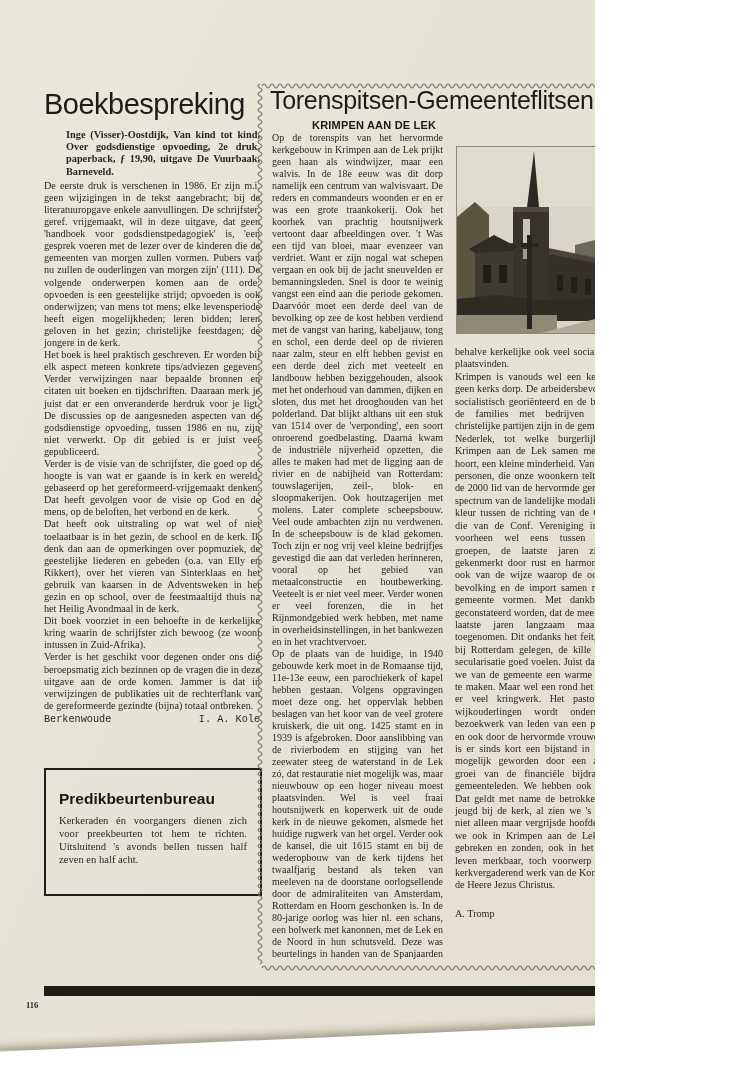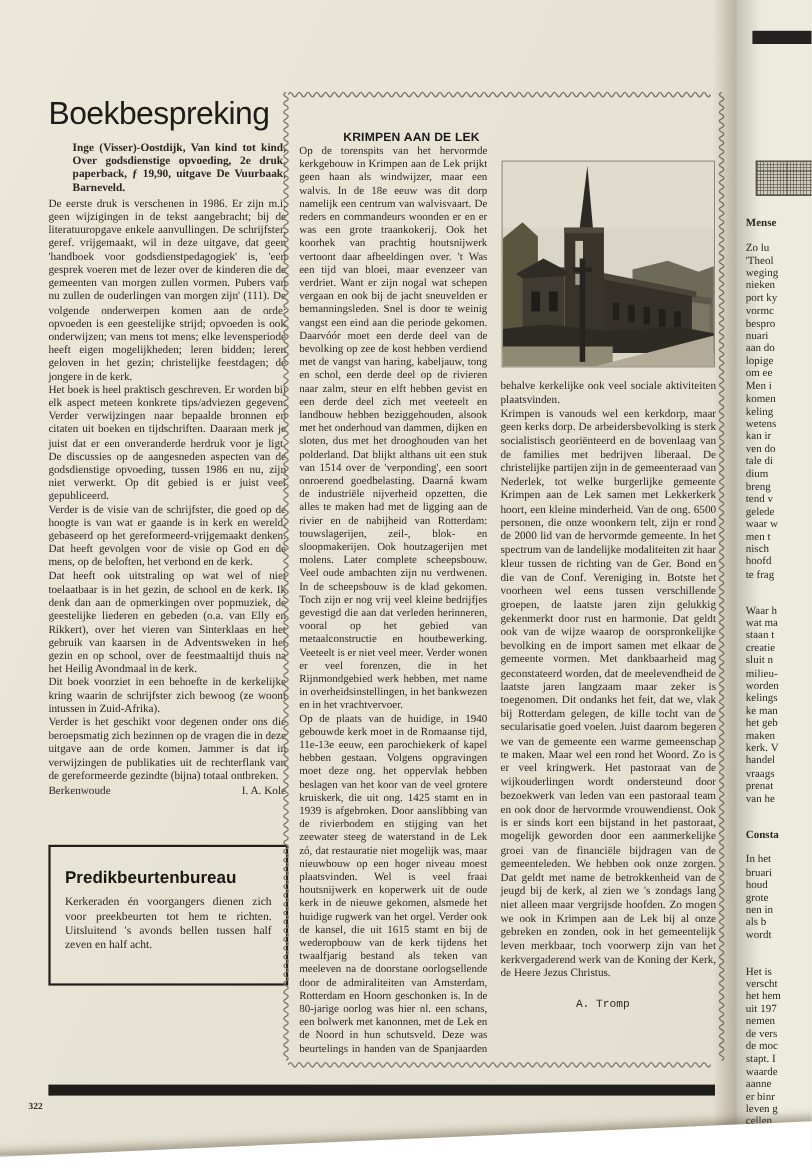--- a/index.html
+++ b/index.html
@@ -1,46 +1,46 @@
 <!DOCTYPE html>
 <html><head>
 <meta charset="utf-8">
 <style>
   html,body{margin:0;padding:0;background:#fff;}
-  #scan{position:relative;width:738px;height:1068px;background:#ffffff;overflow:hidden;
+  #scan{position:relative;width:595px;height:1068px;background:#ffffff;overflow:hidden;
         font-family:"Liberation Serif","DejaVu Serif",serif;color:#2a2722;}
   #page{position:absolute;left:0;top:0;width:738px;height:1050px;
         background:linear-gradient(115deg,#ebe7d9 0%,#e7e3d4 45%,#e3decf 100%);}
   
   .left-col{position:absolute;left:44px;top:88px;width:216px;}
   .left-title{font-family:"Liberation Sans","DejaVu Sans",sans-serif;font-size:29px;
               font-weight:400;color:#1e1c19;letter-spacing:-.5px;margin:0 0 8px 0;}
   .lead{font-weight:bold;font-size:10.3px;line-height:12.2px;margin:0 0 2px 22px;text-align:justify;}
   .body-p{font-size:10.2px;line-height:12.1px;margin:0;text-align:justify;}
-  .sig-row{display:flex;justify-content:space-between;font-size:10.2px;margin-top:2px;}
+  .sig-row{display:flex;justify-content:space-between;font-size:10.2px;margin-top:2px;font-family:Liberation Mono, monospace;}
   
   .bureau{position:absolute;left:44px;top:768px;width:218px;border:2.5px solid #201e1a;
           background:transparent;box-sizing:border-box;padding:20px 13px 12px 13px;}
   .bureau h2{font-family:"Liberation Sans","DejaVu Sans",sans-serif;font-size:15.5px;
              margin:0 0 6px 0;color:#1b1916;}
   .bureau p{font-size:10.6px;line-height:13px;margin:0 0 12px 0;text-align:justify;}
   .bureau p:last-child{margin-bottom:16px;}
   .bureau .bold{font-weight:bold;}
   
   .mid-title{position:absolute;left:270px;top:86px;width:390px;margin:0;
              font-family:"Liberation Sans","DejaVu Sans",sans-serif;font-size:25px;
              font-weight:400;color:#1e1c19;letter-spacing:-.3px;}
   .mid-sub{position:absolute;left:271px;top:119px;margin:0;
            font-family:"Liberation Sans","DejaVu Sans",sans-serif;font-size:11px;
            font-weight:bold;color:#1b1916;letter-spacing:.2px;padding-left:41px;}
   .mcol{position:absolute;font-size:10px;line-height:12px;text-align:justify;overflow:hidden;}
   .mcol p{margin:0;}
   #mcol1{left:272px;top:132px;width:171px;height:828px;}
   #mcol2{left:455px;top:346px;width:196px;height:590px;font-size:10.2px;line-height:12.4px;}
-  .tromp{text-align:center;margin-top:16px !important;padding-right:10px;font-family:Liberation Mono, monospace;}
+  .tromp{text-align:left;margin-top:16px !important;padding-right:10px;}
   
   .photo{position:absolute;left:456px;top:146px;width:194px;height:188px;
          border:1px solid #8d887a;box-sizing:border-box;background:#d9d5c6;}
   
   .wave-svg{position:absolute;overflow:visible;}
   
   #nextpage{position:absolute;left:670px;top:0;width:68px;height:1050px;background:#edebde;}
   .np-bar{position:absolute;left:14px;top:28px;width:54px;height:12px;background:#242220;}
   .np-halftone{position:absolute;left:17px;top:146px;width:50px;height:30px;background-color:#cfccbd;
      border:1px solid #3a3832;
@@ -77,20 +77,21 @@
         <span>Berkenwoude</span>
         <span>I. A. Kole</span>
       </div>
     </div>
 
     <div class="bureau">
       <h2>Predikbeurtenbureau</h2>
       <p>Kerkeraden én voorgangers dienen zich voor preekbeurten tot hem te richten. Uitsluitend 's avonds bellen tussen half zeven en half acht.</p>
     </div>
 
+    <h1 class="mid-title">Torenspitsen-Gemeenteflitsen</h1>
     <h3 class="mid-sub">KRIMPEN AAN DE LEK</h3>
 
     <div class="mcol" id="mcol1">
       <p>Op de torenspits van het hervormde kerkgebouw in Krimpen aan de Lek prijkt geen haan als windwijzer, maar een walvis. In de 18e eeuw was dit dorp namelijk een centrum van walvisvaart. De reders en commandeurs woonden er en er was een grote traankokerij. Ook het koorhek van prachtig houtsnijwerk vertoont daar afbeeldingen over. 't Was een tijd van bloei, maar evenzeer van verdriet. Want er zijn nogal wat schepen vergaan en ook bij de jacht sneuvelden er bemanningsleden. Snel is door te weinig vangst een eind aan die periode gekomen. Daarvóór moet een derde deel van de bevolking op zee de kost hebben verdiend met de vangst van haring, kabeljauw, tong en schol, een derde deel op de rivieren naar zalm, steur en elft hebben gevist en een derde deel zich met veeteelt en landbouw hebben beziggehouden, alsook met het onderhoud van dammen, dijken en sloten, dus met het drooghouden van het polderland. Dat blijkt althans uit een stuk van 1514 over de 'verponding', een soort onroerend goedbelasting. Daarná kwam de industriële nijverheid opzetten, die alles te maken had met de ligging aan de rivier en de nabijheid van Rotterdam: touwslagerijen, zeil-, blok- en sloopmakerijen. Ook houtzagerijen met molens. Later complete scheepsbouw. Veel oude ambachten zijn nu verdwenen. In de scheepsbouw is de klad gekomen. Toch zijn er nog vrij veel kleine bedrijfjes gevestigd die aan dat verleden herinneren, vooral op het gebied van metaalconstructie en houtbewerking. Veeteelt is er niet veel meer. Verder wonen er veel forenzen, die in het Rijnmondgebied werk hebben, met name in overheidsinstellingen, in het bankwezen en in het vrachtvervoer.</p>
       <p>Op de plaats van de huidige, in 1940 gebouwde kerk moet in de Romaanse tijd, 11e-13e eeuw, een parochiekerk of kapel hebben gestaan. Volgens opgravingen moet deze ong. het oppervlak hebben beslagen van het koor van de veel grotere kruiskerk, die uit ong. 1425 stamt en in 1939 is afgebroken. Door aanslibbing van de rivierbodem en stijging van het zeewater steeg de waterstand in de Lek zó, dat restauratie niet mogelijk was, maar nieuwbouw op een hoger niveau moest plaatsvinden. Wel is veel fraai houtsnijwerk en koperwerk uit de oude kerk in de nieuwe gekomen, alsmede het huidige rugwerk van het orgel. Verder ook de kansel, die uit 1615 stamt en bij de wederopbouw van de kerk tijdens het twaalfjarig bestand als teken van meeleven na de doorstane oorlogsellende door de admiraliteiten van Amsterdam, Rotterdam en Hoorn geschonken is. In de 80-jarige oorlog was hier nl. een schans, een bolwerk met kanonnen, met de Lek en de Noord in hun schutsveld. Deze was beurtelings in handen van de Spanjaarden en Prins Willem van Oranje. Elk leger vroeg zijn tol aan de bevolking door inkwartiering en inundatie van land.</p>
 
     </div>
 
     <div class="photo">
       <svg width="192" height="186" viewBox="0 0 192 186">
@@ -146,21 +147,21 @@
       <path class="wave" fill="none" stroke="#7a7668" stroke-width="1.2" d="M0,4 q2,-4 4,0 q2,4 4,0 q2,-4 4,0 q2,4 4,0 q2,-4 4,0 q2,4 4,0 q2,-4 4,0 q2,4 4,0 q2,-4 4,0 q2,4 4,0 q2,-4 4,0 q2,4 4,0 q2,-4 4,0 q2,4 4,0 q2,-4 4,0 q2,4 4,0 q2,-4 4,0 q2,4 4,0 q2,-4 4,0 q2,4 4,0 q2,-4 4,0 q2,4 4,0 q2,-4 4,0 q2,4 4,0 q2,-4 4,0 q2,4 4,0 q2,-4 4,0 q2,4 4,0 q2,-4 4,0 q2,4 4,0 q2,-4 4,0 q2,4 4,0 q2,-4 4,0 q2,4 4,0 q2,-4 4,0 q2,4 4,0 q2,-4 4,0 q2,4 4,0 q2,-4 4,0 q2,4 4,0 q2,-4 4,0 q2,4 4,0 q2,-4 4,0 q2,4 4,0 q2,-4 4,0 q2,4 4,0 q2,-4 4,0 q2,4 4,0 q2,-4 4,0 q2,4 4,0 q2,-4 4,0 q2,4 4,0 q2,-4 4,0 q2,4 4,0 q2,-4 4,0 q2,4 4,0 q2,-4 4,0 q2,4 4,0 q2,-4 4,0 q2,4 4,0 q2,-4 4,0 q2,4 4,0 q2,-4 4,0 q2,4 4,0 q2,-4 4,0 q2,4 4,0 q2,-4 4,0 q2,4 4,0 q2,-4 4,0 q2,4 4,0 q2,-4 4,0 q2,4 4,0 q2,-4 4,0 q2,4 4,0 q2,-4 4,0 q2,4 4,0 q2,-4 4,0 q2,4 4,0 q2,-4 4,0 q2,4 4,0 q2,-4 4,0 q2,4 4,0 q2,-4 4,0 q2,4 4,0 q2,-4 4,0 q2,4 4,0 q2,-4 4,0 q2,4 4,0 q2,-4 4,0 q2,4 4,0 q2,-4 4,0 q2,4 4,0 q2,-4 4,0 q2,4 4,0 q2,-4 4,0 q2,4 4,0"></path>
     </svg>
     <svg class="wave-svg" style="left:256px;top:84px;width:8px;height:888px">
       <path class="wave" fill="none" stroke="#7a7668" stroke-width="1.2" d="M4,0 q-4,2 0,4 q4,2 0,4 q-4,2 0,4 q4,2 0,4 q-4,2 0,4 q4,2 0,4 q-4,2 0,4 q4,2 0,4 q-4,2 0,4 q4,2 0,4 q-4,2 0,4 q4,2 0,4 q-4,2 0,4 q4,2 0,4 q-4,2 0,4 q4,2 0,4 q-4,2 0,4 q4,2 0,4 q-4,2 0,4 q4,2 0,4 q-4,2 0,4 q4,2 0,4 q-4,2 0,4 q4,2 0,4 q-4,2 0,4 q4,2 0,4 q-4,2 0,4 q4,2 0,4 q-4,2 0,4 q4,2 0,4 q-4,2 0,4 q4,2 0,4 q-4,2 0,4 q4,2 0,4 q-4,2 0,4 q4,2 0,4 q-4,2 0,4 q4,2 0,4 q-4,2 0,4 q4,2 0,4 q-4,2 0,4 q4,2 0,4 q-4,2 0,4 q4,2 0,4 q-4,2 0,4 q4,2 0,4 q-4,2 0,4 q4,2 0,4 q-4,2 0,4 q4,2 0,4 q-4,2 0,4 q4,2 0,4 q-4,2 0,4 q4,2 0,4 q-4,2 0,4 q4,2 0,4 q-4,2 0,4 q4,2 0,4 q-4,2 0,4 q4,2 0,4 q-4,2 0,4 q4,2 0,4 q-4,2 0,4 q4,2 0,4 q-4,2 0,4 q4,2 0,4 q-4,2 0,4 q4,2 0,4 q-4,2 0,4 q4,2 0,4 q-4,2 0,4 q4,2 0,4 q-4,2 0,4 q4,2 0,4 q-4,2 0,4 q4,2 0,4 q-4,2 0,4 q4,2 0,4 q-4,2 0,4 q4,2 0,4 q-4,2 0,4 q4,2 0,4 q-4,2 0,4 q4,2 0,4 q-4,2 0,4 q4,2 0,4 q-4,2 0,4 q4,2 0,4 q-4,2 0,4 q4,2 0,4 q-4,2 0,4 q4,2 0,4 q-4,2 0,4 q4,2 0,4 q-4,2 0,4 q4,2 0,4 q-4,2 0,4 q4,2 0,4 q-4,2 0,4 q4,2 0,4 q-4,2 0,4 q4,2 0,4 q-4,2 0,4 q4,2 0,4 q-4,2 0,4 q4,2 0,4 q-4,2 0,4 q4,2 0,4 q-4,2 0,4 q4,2 0,4 q-4,2 0,4 q4,2 0,4 q-4,2 0,4 q4,2 0,4 q-4,2 0,4 q4,2 0,4 q-4,2 0,4 q4,2 0,4 q-4,2 0,4 q4,2 0,4 q-4,2 0,4 q4,2 0,4 q-4,2 0,4 q4,2 0,4 q-4,2 0,4 q4,2 0,4 q-4,2 0,4 q4,2 0,4 q-4,2 0,4 q4,2 0,4 q-4,2 0,4 q4,2 0,4 q-4,2 0,4 q4,2 0,4 q-4,2 0,4 q4,2 0,4 q-4,2 0,4 q4,2 0,4 q-4,2 0,4 q4,2 0,4 q-4,2 0,4 q4,2 0,4 q-4,2 0,4 q4,2 0,4 q-4,2 0,4 q4,2 0,4 q-4,2 0,4 q4,2 0,4 q-4,2 0,4 q4,2 0,4 q-4,2 0,4 q4,2 0,4 q-4,2 0,4 q4,2 0,4 q-4,2 0,4 q4,2 0,4 q-4,2 0,4 q4,2 0,4 q-4,2 0,4 q4,2 0,4 q-4,2 0,4 q4,2 0,4 q-4,2 0,4 q4,2 0,4 q-4,2 0,4 q4,2 0,4 q-4,2 0,4 q4,2 0,4 q-4,2 0,4 q4,2 0,4 q-4,2 0,4 q4,2 0,4 q-4,2 0,4 q4,2 0,4 q-4,2 0,4 q4,2 0,4 q-4,2 0,4 q4,2 0,4 q-4,2 0,4 q4,2 0,4 q-4,2 0,4 q4,2 0,4 q-4,2 0,4 q4,2 0,4 q-4,2 0,4 q4,2 0,4 q-4,2 0,4 q4,2 0,4 q-4,2 0,4 q4,2 0,4 q-4,2 0,4 q4,2 0,4 q-4,2 0,4 q4,2 0,4 q-4,2 0,4 q4,2 0,4 q-4,2 0,4 q4,2 0,4 q-4,2 0,4 q4,2 0,4 q-4,2 0,4 q4,2 0,4 q-4,2 0,4 q4,2 0,4 q-4,2 0,4 q4,2 0,4 q-4,2 0,4 q4,2 0,4 q-4,2 0,4 q4,2 0,4 q-4,2 0,4 q4,2 0,4 q-4,2 0,4 q4,2 0,4 q-4,2 0,4 q4,2 0,4 q-4,2 0,4 q4,2 0,4 q-4,2 0,4 q4,2 0,4"></path>
     </svg>
     <svg class="wave-svg" style="left:652px;top:84px;width:8px;height:888px">
       <path class="wave" fill="none" stroke="#7a7668" stroke-width="1.2" d="M4,0 q-4,2 0,4 q4,2 0,4 q-4,2 0,4 q4,2 0,4 q-4,2 0,4 q4,2 0,4 q-4,2 0,4 q4,2 0,4 q-4,2 0,4 q4,2 0,4 q-4,2 0,4 q4,2 0,4 q-4,2 0,4 q4,2 0,4 q-4,2 0,4 q4,2 0,4 q-4,2 0,4 q4,2 0,4 q-4,2 0,4 q4,2 0,4 q-4,2 0,4 q4,2 0,4 q-4,2 0,4 q4,2 0,4 q-4,2 0,4 q4,2 0,4 q-4,2 0,4 q4,2 0,4 q-4,2 0,4 q4,2 0,4 q-4,2 0,4 q4,2 0,4 q-4,2 0,4 q4,2 0,4 q-4,2 0,4 q4,2 0,4 q-4,2 0,4 q4,2 0,4 q-4,2 0,4 q4,2 0,4 q-4,2 0,4 q4,2 0,4 q-4,2 0,4 q4,2 0,4 q-4,2 0,4 q4,2 0,4 q-4,2 0,4 q4,2 0,4 q-4,2 0,4 q4,2 0,4 q-4,2 0,4 q4,2 0,4 q-4,2 0,4 q4,2 0,4 q-4,2 0,4 q4,2 0,4 q-4,2 0,4 q4,2 0,4 q-4,2 0,4 q4,2 0,4 q-4,2 0,4 q4,2 0,4 q-4,2 0,4 q4,2 0,4 q-4,2 0,4 q4,2 0,4 q-4,2 0,4 q4,2 0,4 q-4,2 0,4 q4,2 0,4 q-4,2 0,4 q4,2 0,4 q-4,2 0,4 q4,2 0,4 q-4,2 0,4 q4,2 0,4 q-4,2 0,4 q4,2 0,4 q-4,2 0,4 q4,2 0,4 q-4,2 0,4 q4,2 0,4 q-4,2 0,4 q4,2 0,4 q-4,2 0,4 q4,2 0,4 q-4,2 0,4 q4,2 0,4 q-4,2 0,4 q4,2 0,4 q-4,2 0,4 q4,2 0,4 q-4,2 0,4 q4,2 0,4 q-4,2 0,4 q4,2 0,4 q-4,2 0,4 q4,2 0,4 q-4,2 0,4 q4,2 0,4 q-4,2 0,4 q4,2 0,4 q-4,2 0,4 q4,2 0,4 q-4,2 0,4 q4,2 0,4 q-4,2 0,4 q4,2 0,4 q-4,2 0,4 q4,2 0,4 q-4,2 0,4 q4,2 0,4 q-4,2 0,4 q4,2 0,4 q-4,2 0,4 q4,2 0,4 q-4,2 0,4 q4,2 0,4 q-4,2 0,4 q4,2 0,4 q-4,2 0,4 q4,2 0,4 q-4,2 0,4 q4,2 0,4 q-4,2 0,4 q4,2 0,4 q-4,2 0,4 q4,2 0,4 q-4,2 0,4 q4,2 0,4 q-4,2 0,4 q4,2 0,4 q-4,2 0,4 q4,2 0,4 q-4,2 0,4 q4,2 0,4 q-4,2 0,4 q4,2 0,4 q-4,2 0,4 q4,2 0,4 q-4,2 0,4 q4,2 0,4 q-4,2 0,4 q4,2 0,4 q-4,2 0,4 q4,2 0,4 q-4,2 0,4 q4,2 0,4 q-4,2 0,4 q4,2 0,4 q-4,2 0,4 q4,2 0,4 q-4,2 0,4 q4,2 0,4 q-4,2 0,4 q4,2 0,4 q-4,2 0,4 q4,2 0,4 q-4,2 0,4 q4,2 0,4 q-4,2 0,4 q4,2 0,4 q-4,2 0,4 q4,2 0,4 q-4,2 0,4 q4,2 0,4 q-4,2 0,4 q4,2 0,4 q-4,2 0,4 q4,2 0,4 q-4,2 0,4 q4,2 0,4 q-4,2 0,4 q4,2 0,4 q-4,2 0,4 q4,2 0,4 q-4,2 0,4 q4,2 0,4 q-4,2 0,4 q4,2 0,4 q-4,2 0,4 q4,2 0,4 q-4,2 0,4 q4,2 0,4 q-4,2 0,4 q4,2 0,4 q-4,2 0,4 q4,2 0,4 q-4,2 0,4 q4,2 0,4 q-4,2 0,4 q4,2 0,4 q-4,2 0,4 q4,2 0,4 q-4,2 0,4 q4,2 0,4 q-4,2 0,4 q4,2 0,4 q-4,2 0,4 q4,2 0,4 q-4,2 0,4 q4,2 0,4 q-4,2 0,4 q4,2 0,4 q-4,2 0,4 q4,2 0,4 q-4,2 0,4 q4,2 0,4 q-4,2 0,4 q4,2 0,4 q-4,2 0,4 q4,2 0,4 q-4,2 0,4 q4,2 0,4 q-4,2 0,4 q4,2 0,4 q-4,2 0,4 q4,2 0,4 q-4,2 0,4 q4,2 0,4"></path>
     </svg>
 
     <div id="bottom-rule"></div>
-    <div class="pageno">322</div>
+    <div class="pageno">116</div>
 
     <div id="nextpage">
       <div class="np-bar"></div>
       <div class="np-halftone"></div>
       <div class="np-text">
         <p class="nph">Mense</p>
         <p class="npb">Zo lu
 'Theol
 weging
 nieken

